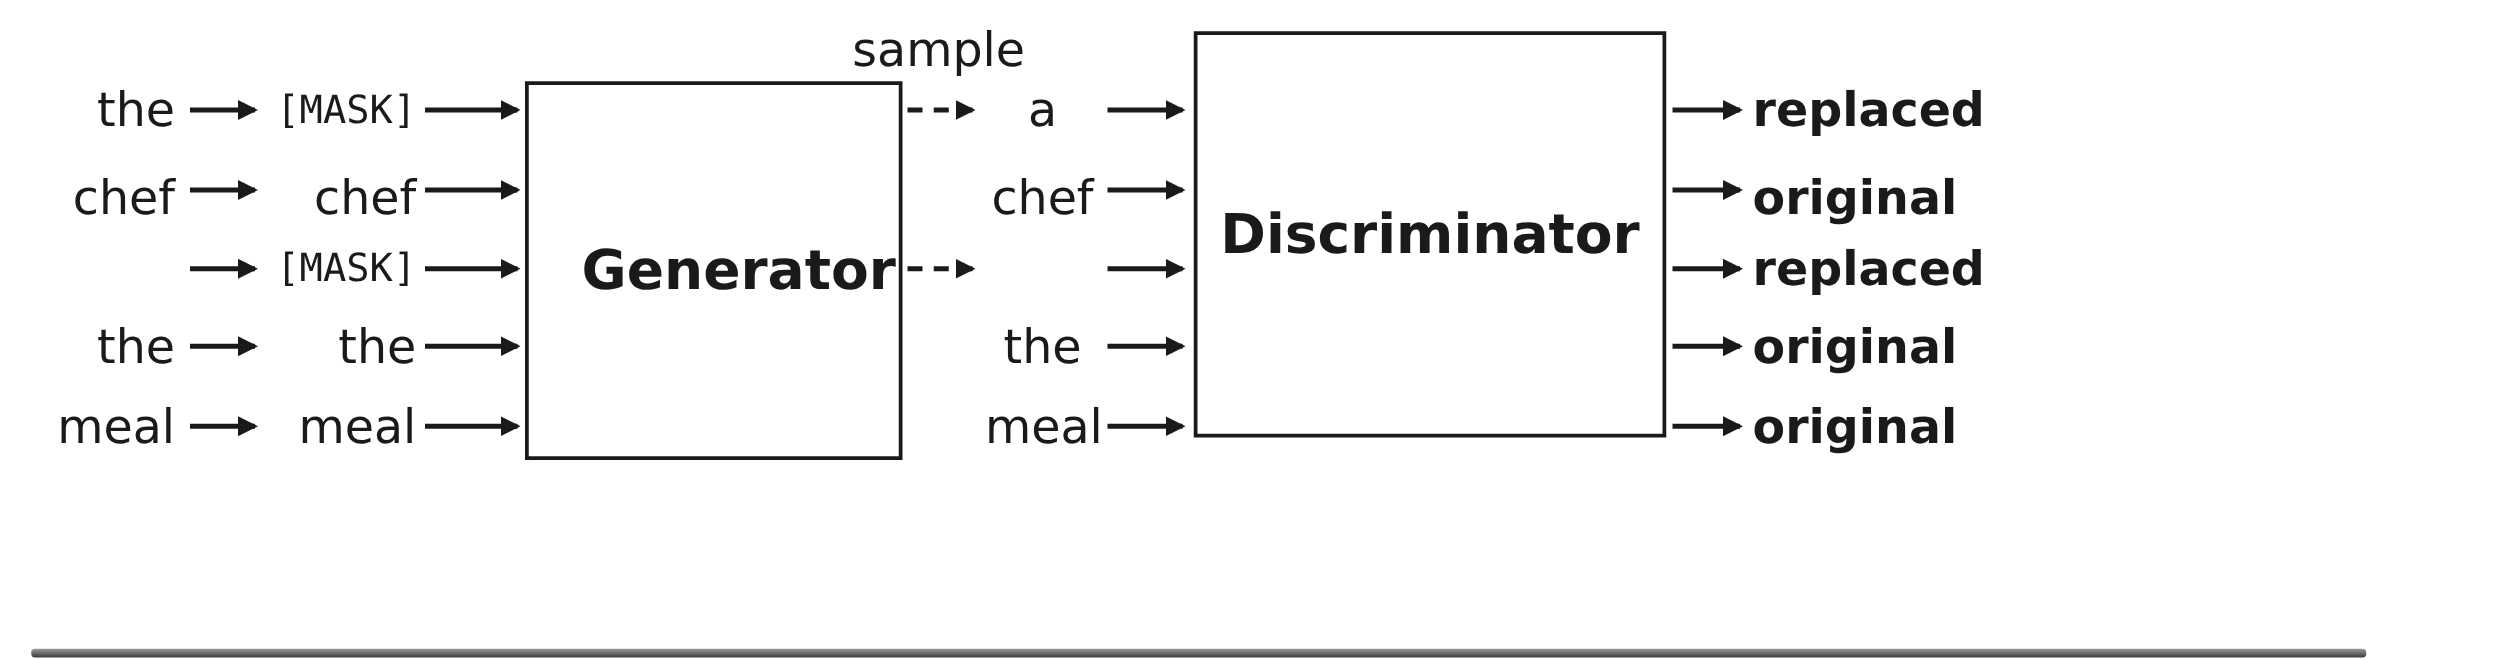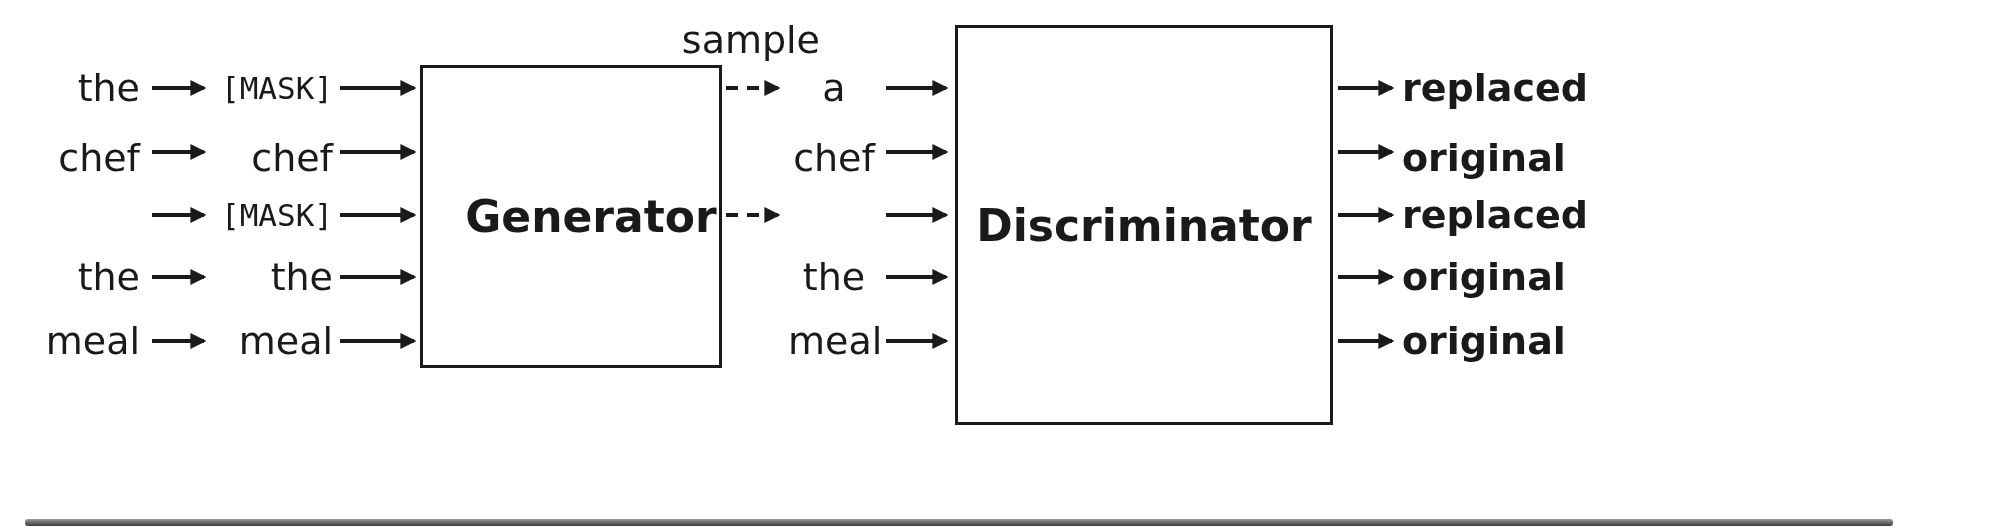--- a/index.html
+++ b/index.html
@@ -46,21 +46,21 @@
     align-items: center;
     justify-content: center;
     box-sizing: border-box;
   }
   .box-label {
     font-weight: bold;
     font-size: 44px;
     white-space: nowrap;
   }
   .generator-box { left: 420px; top: 65px; width: 302px; height: 303px; padding-left: 40px; }
-  .discriminator-box { left: 955px; top: 25px; width: 378px; height: 400px; }
+  .discriminator-box { left: 955px; top: 25px; width: 378px; height: 325px; }
   .sample-label {
     position: absolute;
     left: 680px; top: 16px; width: 140px; height: 48px;
     line-height: 48px;
     text-align: right;
     font-size: 38px;
   }
   .bottom-artifact {
     position: absolute;
     left: 25px; top: 519px; width: 1868px; height: 7px;

